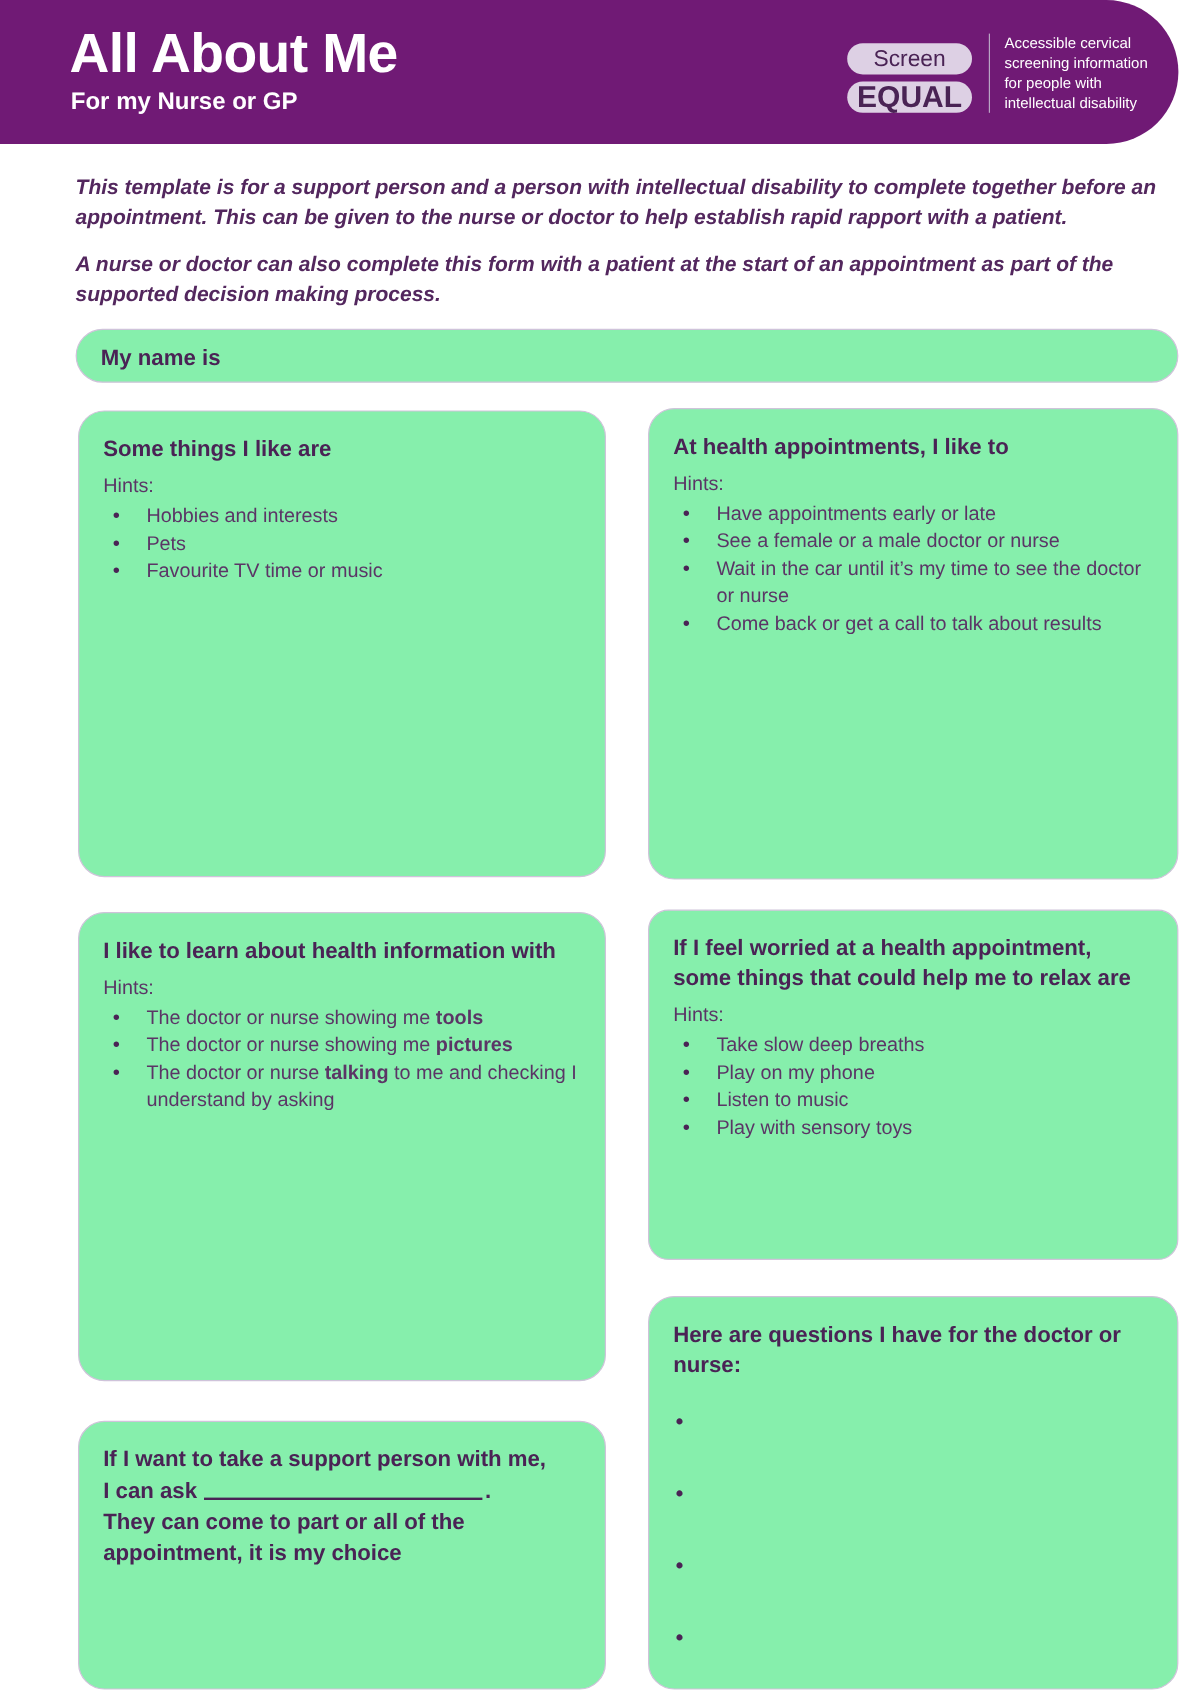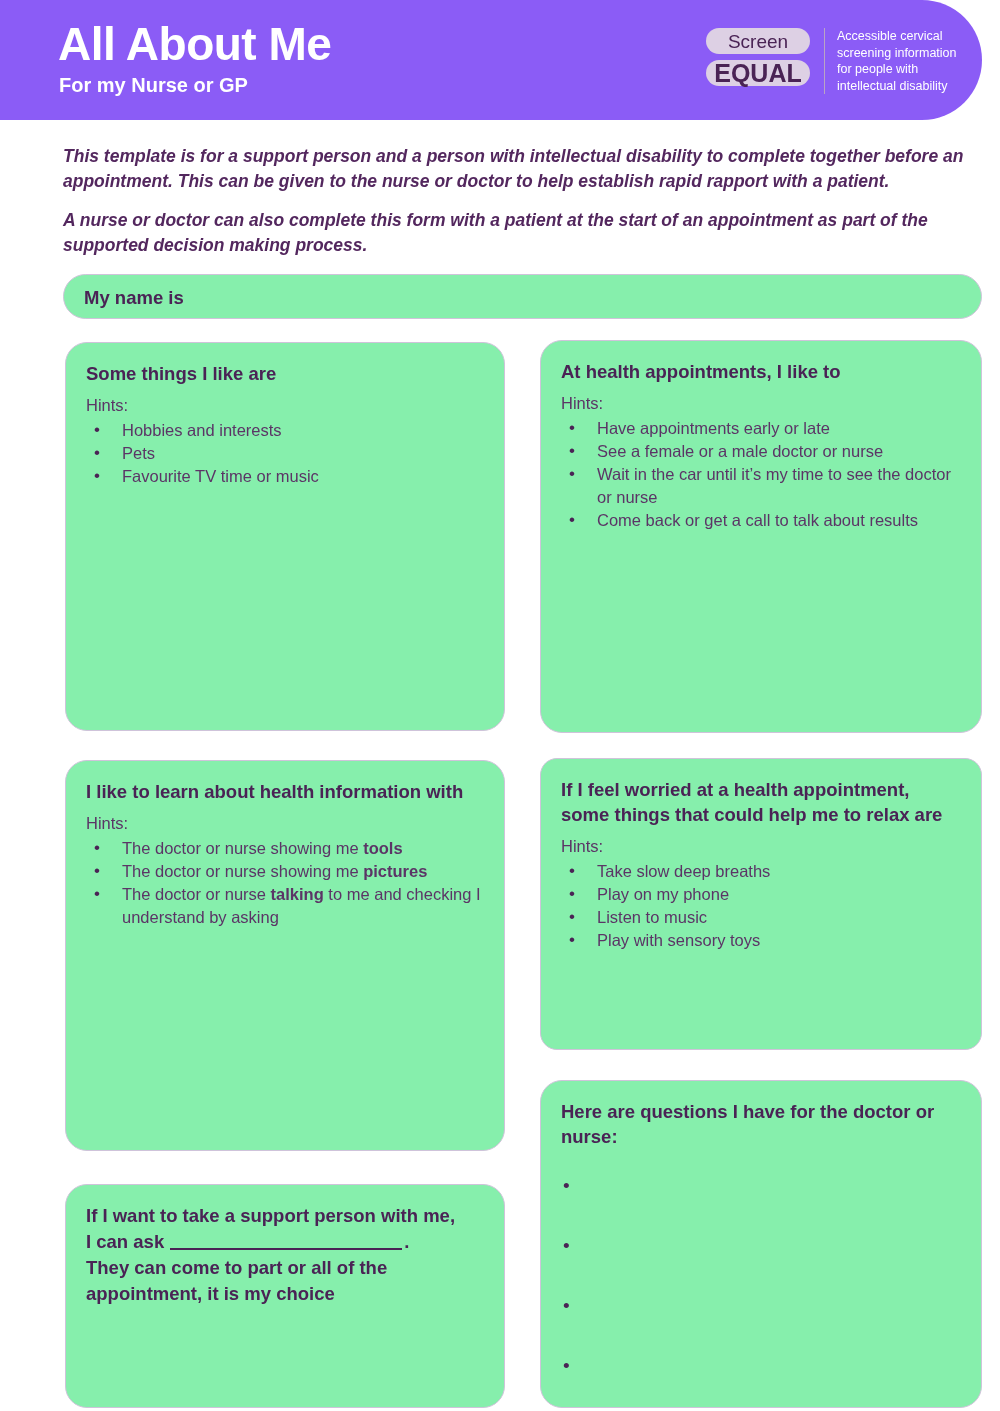--- a/index.html
+++ b/index.html
@@ -15,21 +15,21 @@
     position: relative;
   }
 
   
   .header {
     position: absolute;
     left: 0;
     top: 0;
     width: 982px;
     height: 120px;
-    background: #8b5cf6;
+    background: #701a75;
     border-top-right-radius: 60px;
     border-bottom-right-radius: 60px;
   }
   .header-title-block {
     position: absolute;
     left: 58px;
     top: 18px;
   }
   .header-title {
     color: #ffffff;
@@ -45,21 +45,21 @@
     font-weight: bold;
     line-height: 26px;
     margin: 2px 0 0 1px;
   }
 
   .logo-block {
     position: absolute;
     left: 706px;
     top: 28px;
     display: flex;
-    align-items: flex-start;
+    align-items: flex-end;
   }
   .logo-pills {
     display: flex;
     flex-direction: column;
     gap: 6px;
     padding-right: 14px;
   }
   .logo-pill {
     background: #ddd0e4;
     color: #4a2355;

